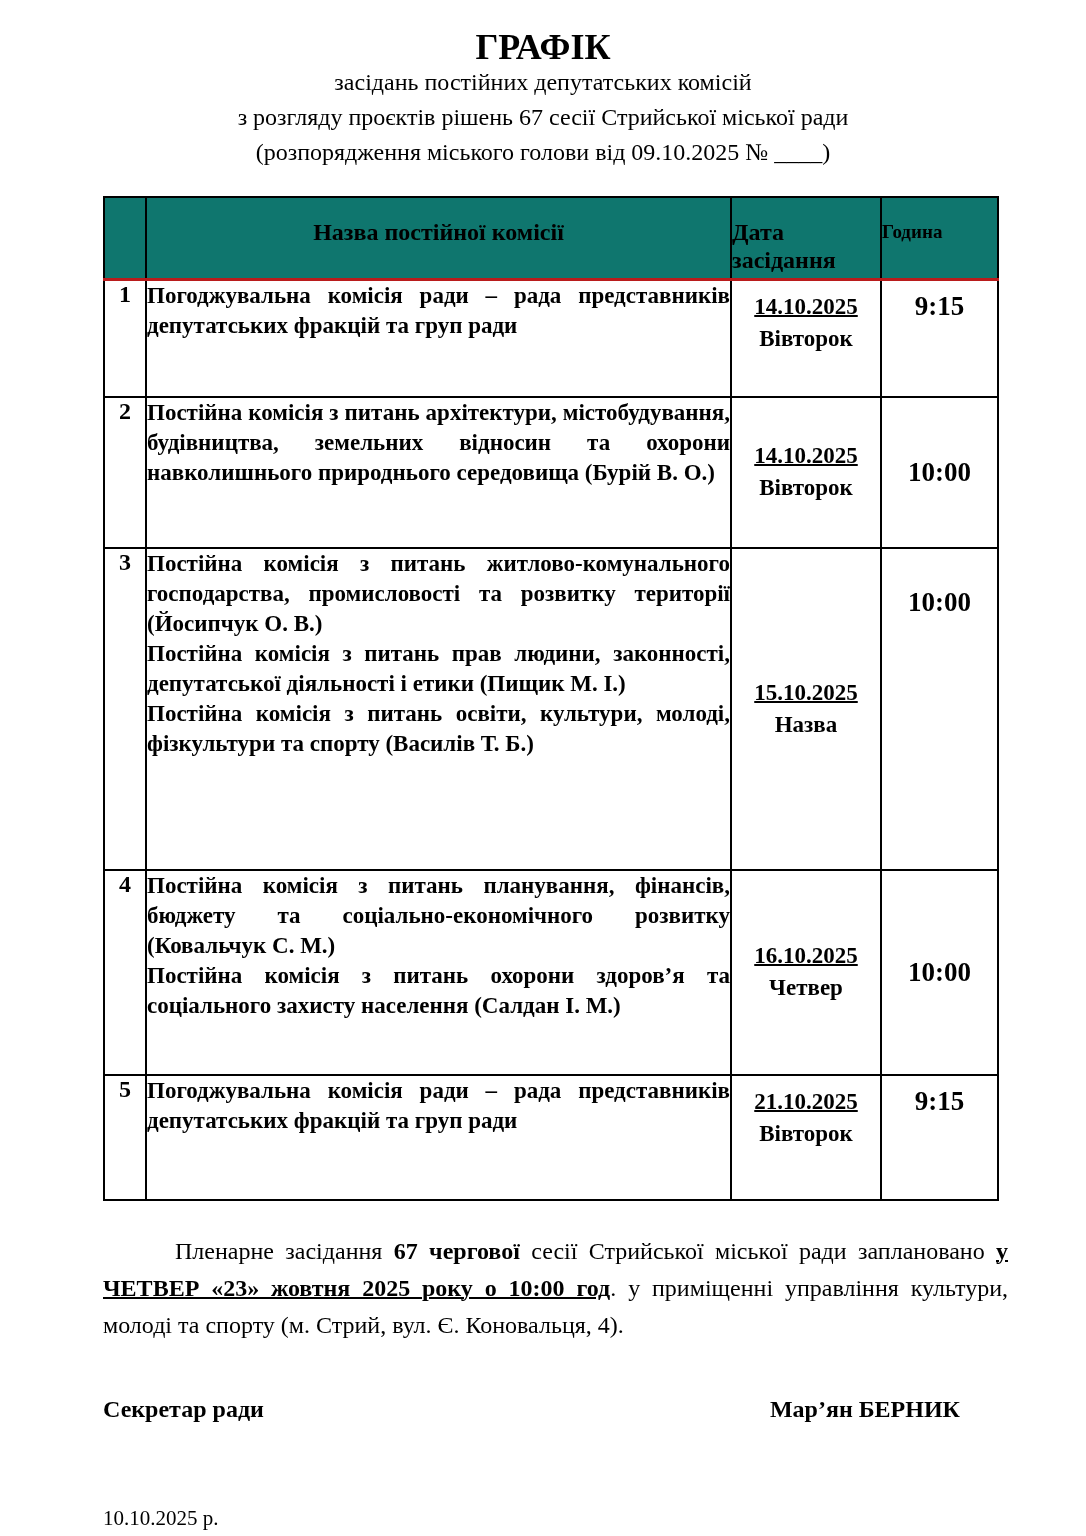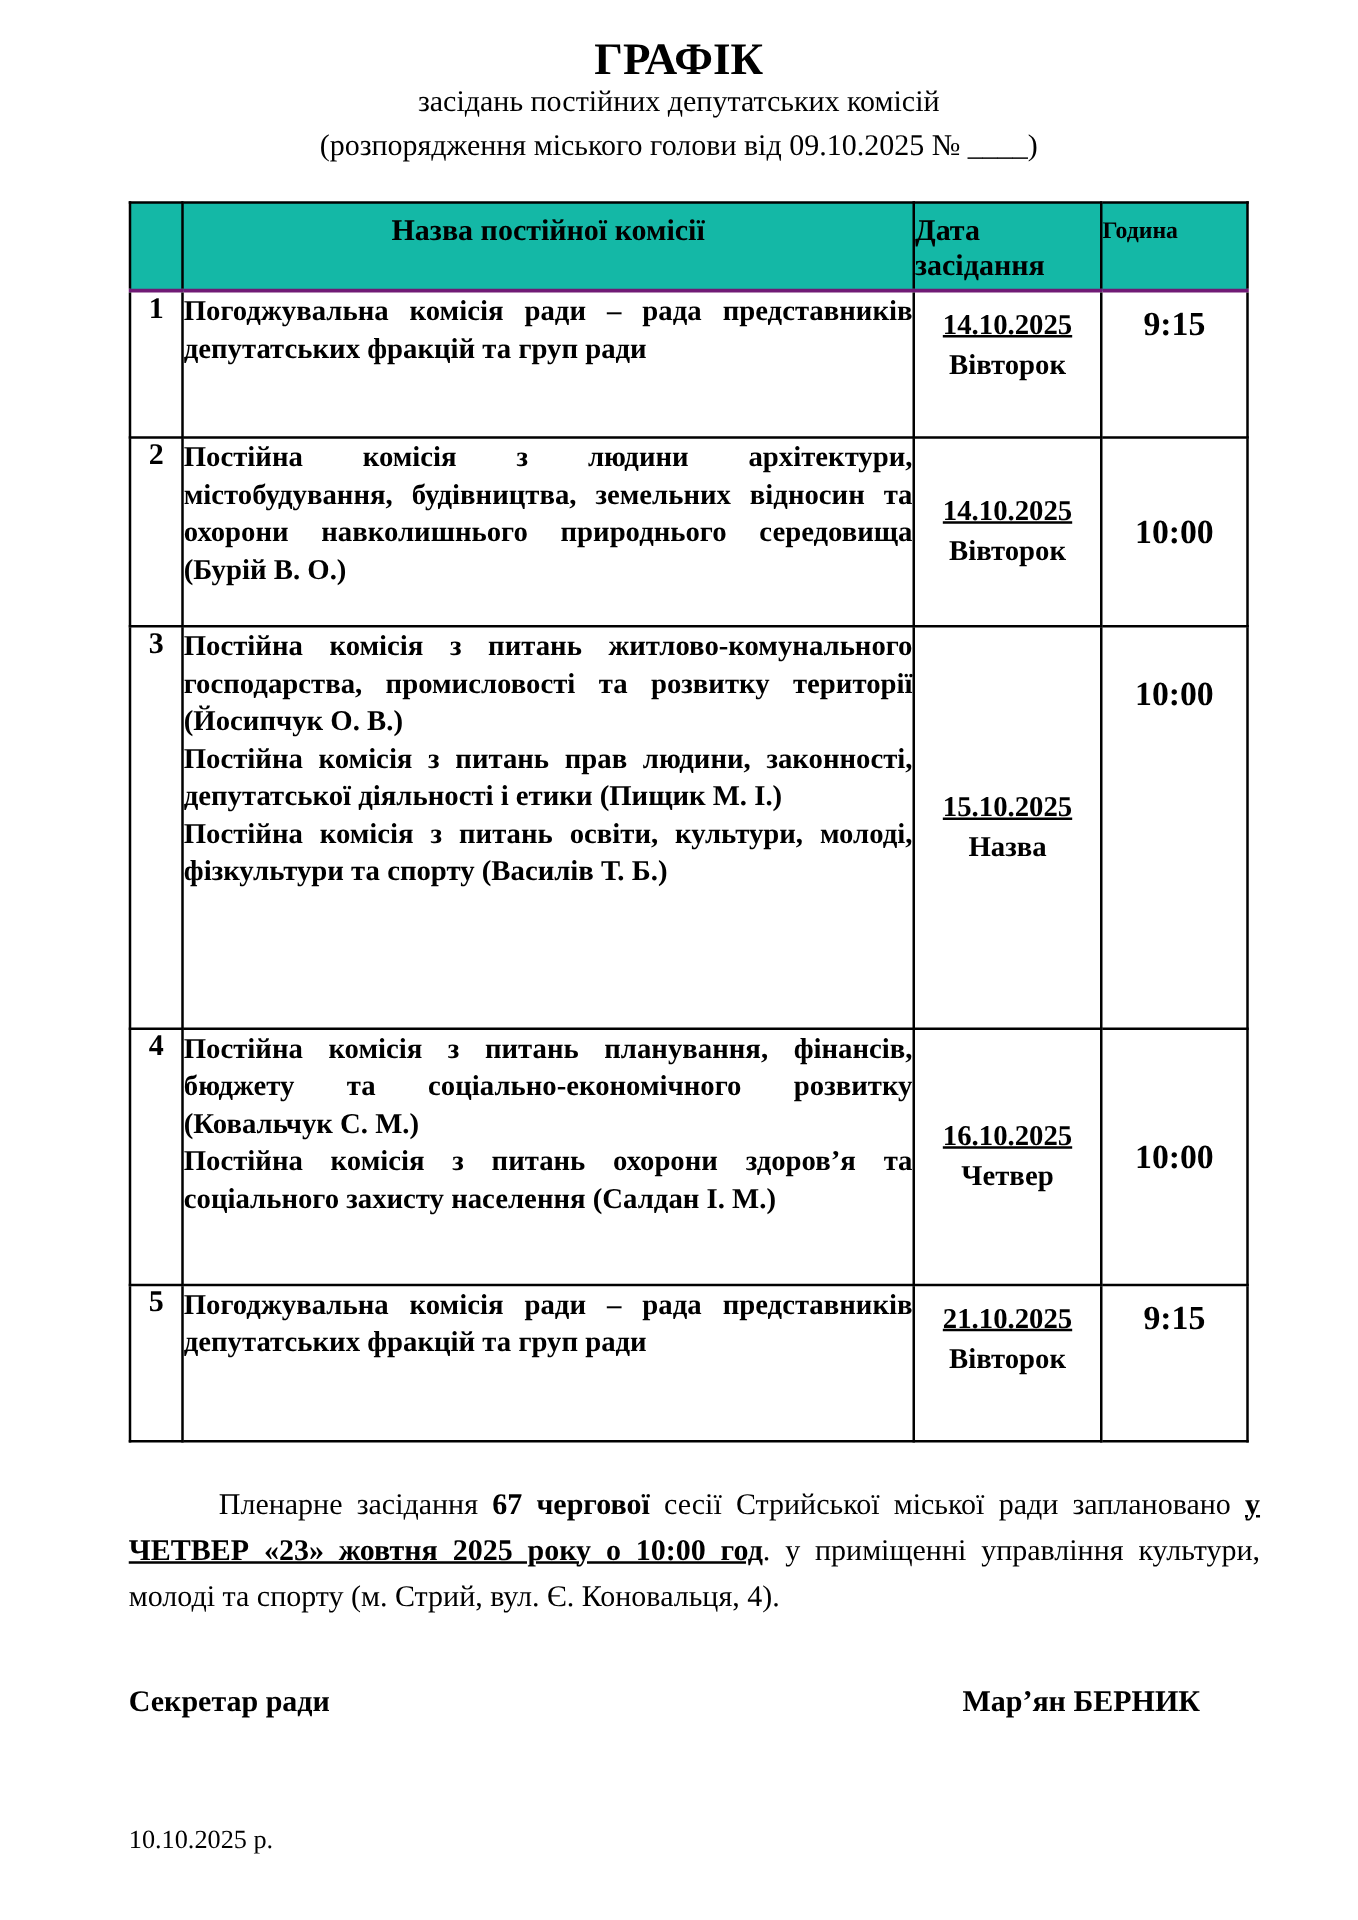--- a/index.html
+++ b/index.html
@@ -25,25 +25,25 @@
   }
   table.schedule col.c-num  { width: 42px; }
   table.schedule col.c-name { width: 585px; }
   table.schedule col.c-date { width: 150px; }
   table.schedule col.c-hour { width: 117px; }
   table.schedule th, table.schedule td {
     border: 2px solid #000;
     padding: 0;
   }
   table.schedule thead th {
-    background: #14b8a6;
-    border-bottom: 3px solid #701a75;
+    background: #0f766e;
+    border-bottom: 3px solid #b91c1c;
     font-weight: bold;
     vertical-align: top;
-    padding-top: 8px;
+    padding-top: 20px;
     height: 60px;
     line-height: 28px;
   }
   th.h-name { font-size: 24px; text-align: center; }
   th.h-date { font-size: 24px; text-align: left; }
   th.h-hour { font-size: 19px; text-align: left; }
 
   td.num {
     font-size: 24px; font-weight: bold;
     text-align: center; vertical-align: top;
@@ -115,20 +115,21 @@
   }
 </style>
 </head>
 <body>
 
 <div class="page">
 
   <div class="title-block">
     <div class="doc-title">ГРАФІК</div>
     <div class="doc-subtitle">засідань постійних депутатських комісій</div>
+    <div class="doc-subtitle">з розгляду проєктів рішень 67 сесії Стрийської міської ради</div>
     <div class="doc-subtitle">(розпорядження міського голови від 09.10.2025 № ____)</div>
   </div>
 
   <table class="schedule">
     <colgroup>
       <col class="c-num">
         <col class="c-name">
         <col class="c-date">
         <col class="c-hour">
     </colgroup>
@@ -149,21 +150,21 @@
         <td class="date">
           <div class="date-val">14.10.2025</div>
           <div class="weekday">Вівторок</div>
         </td>
         <td class="hour">9:15</td>
       </tr>
 
       <tr class="r2 va-mid">
         <td class="num">2</td>
         <td class="name">
-          <p>Постійна комісія з людини архітектури, містобудування, будівництва, земельних відносин та охорони навколишнього природнього середовища (Бурій В. О.)</p>
+          <p>Постійна комісія з питань архітектури, містобудування, будівництва, земельних відносин та охорони навколишнього природнього середовища (Бурій В. О.)</p>
         </td>
         <td class="date">
           <div class="date-val">14.10.2025</div>
           <div class="weekday">Вівторок</div>
         </td>
         <td class="hour">10:00</td>
       </tr>
 
       <tr class="r3">
         <td class="num">3</td>

